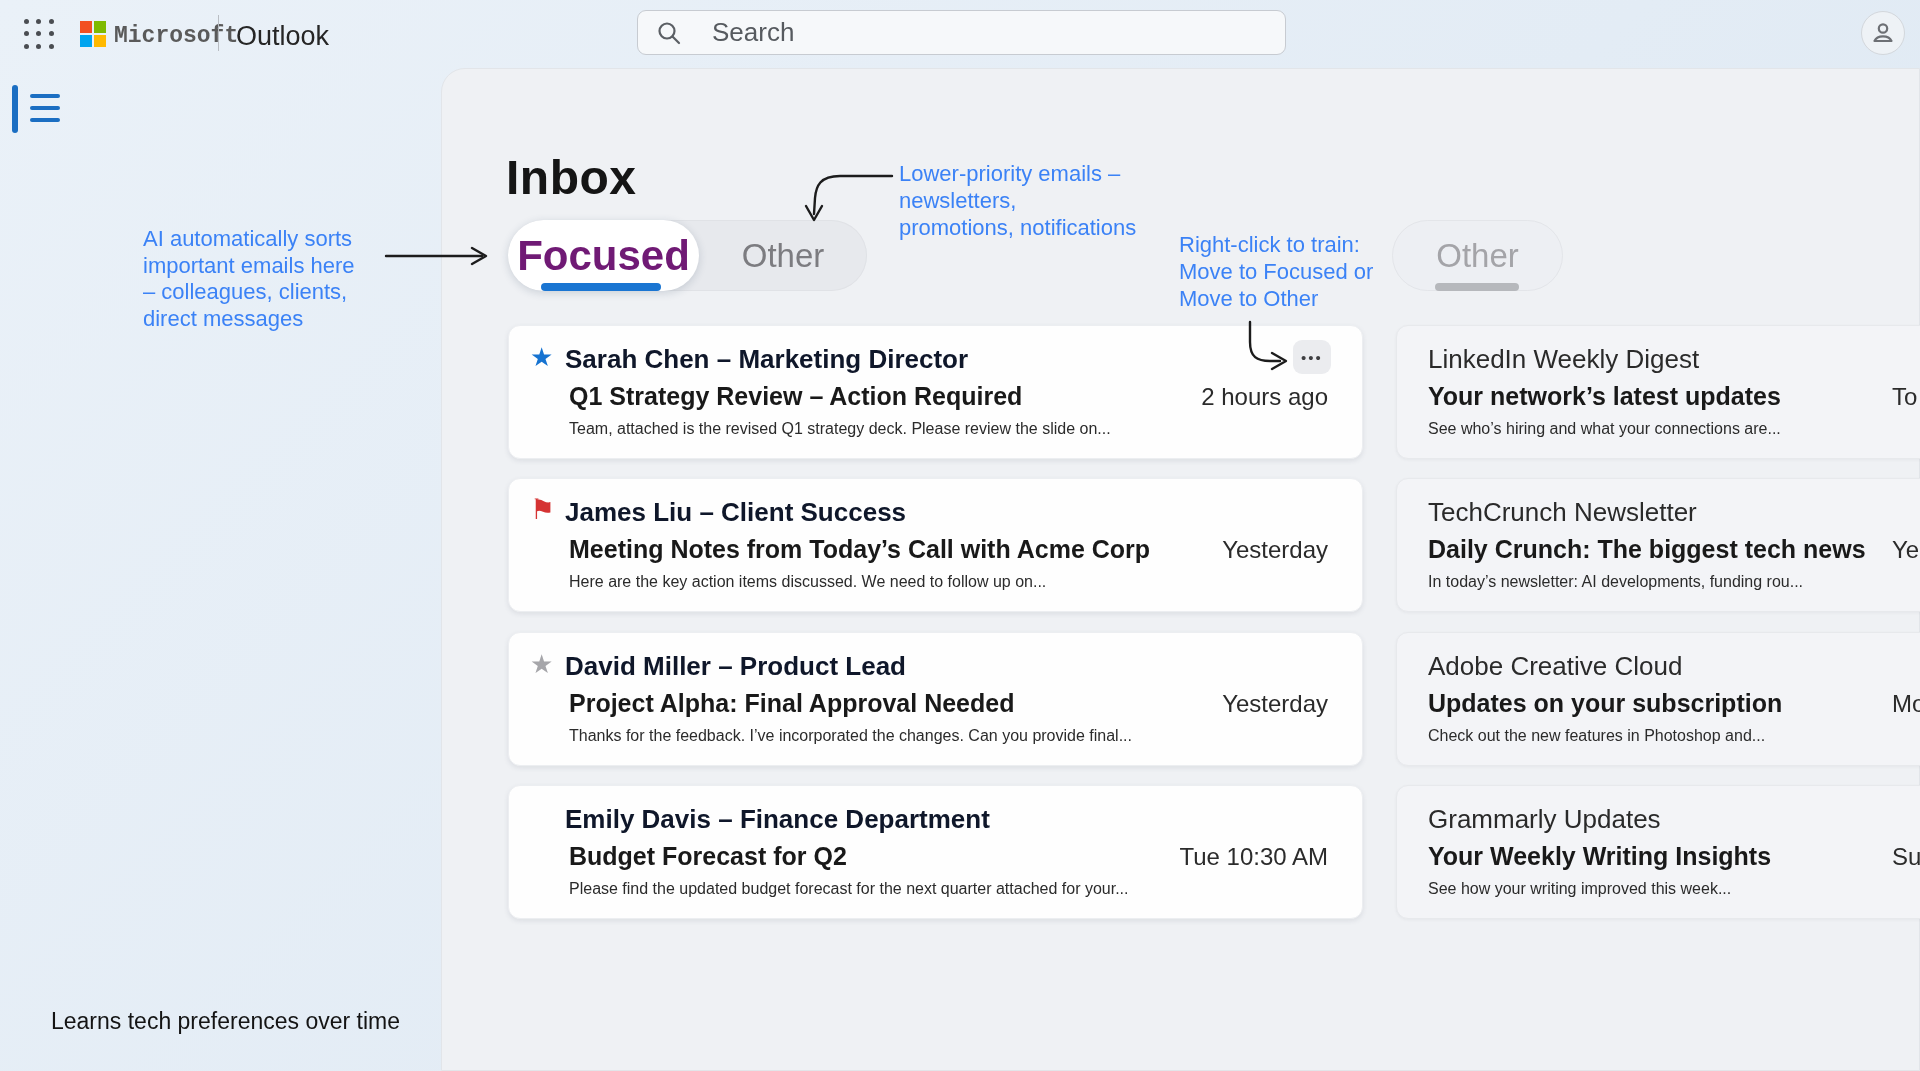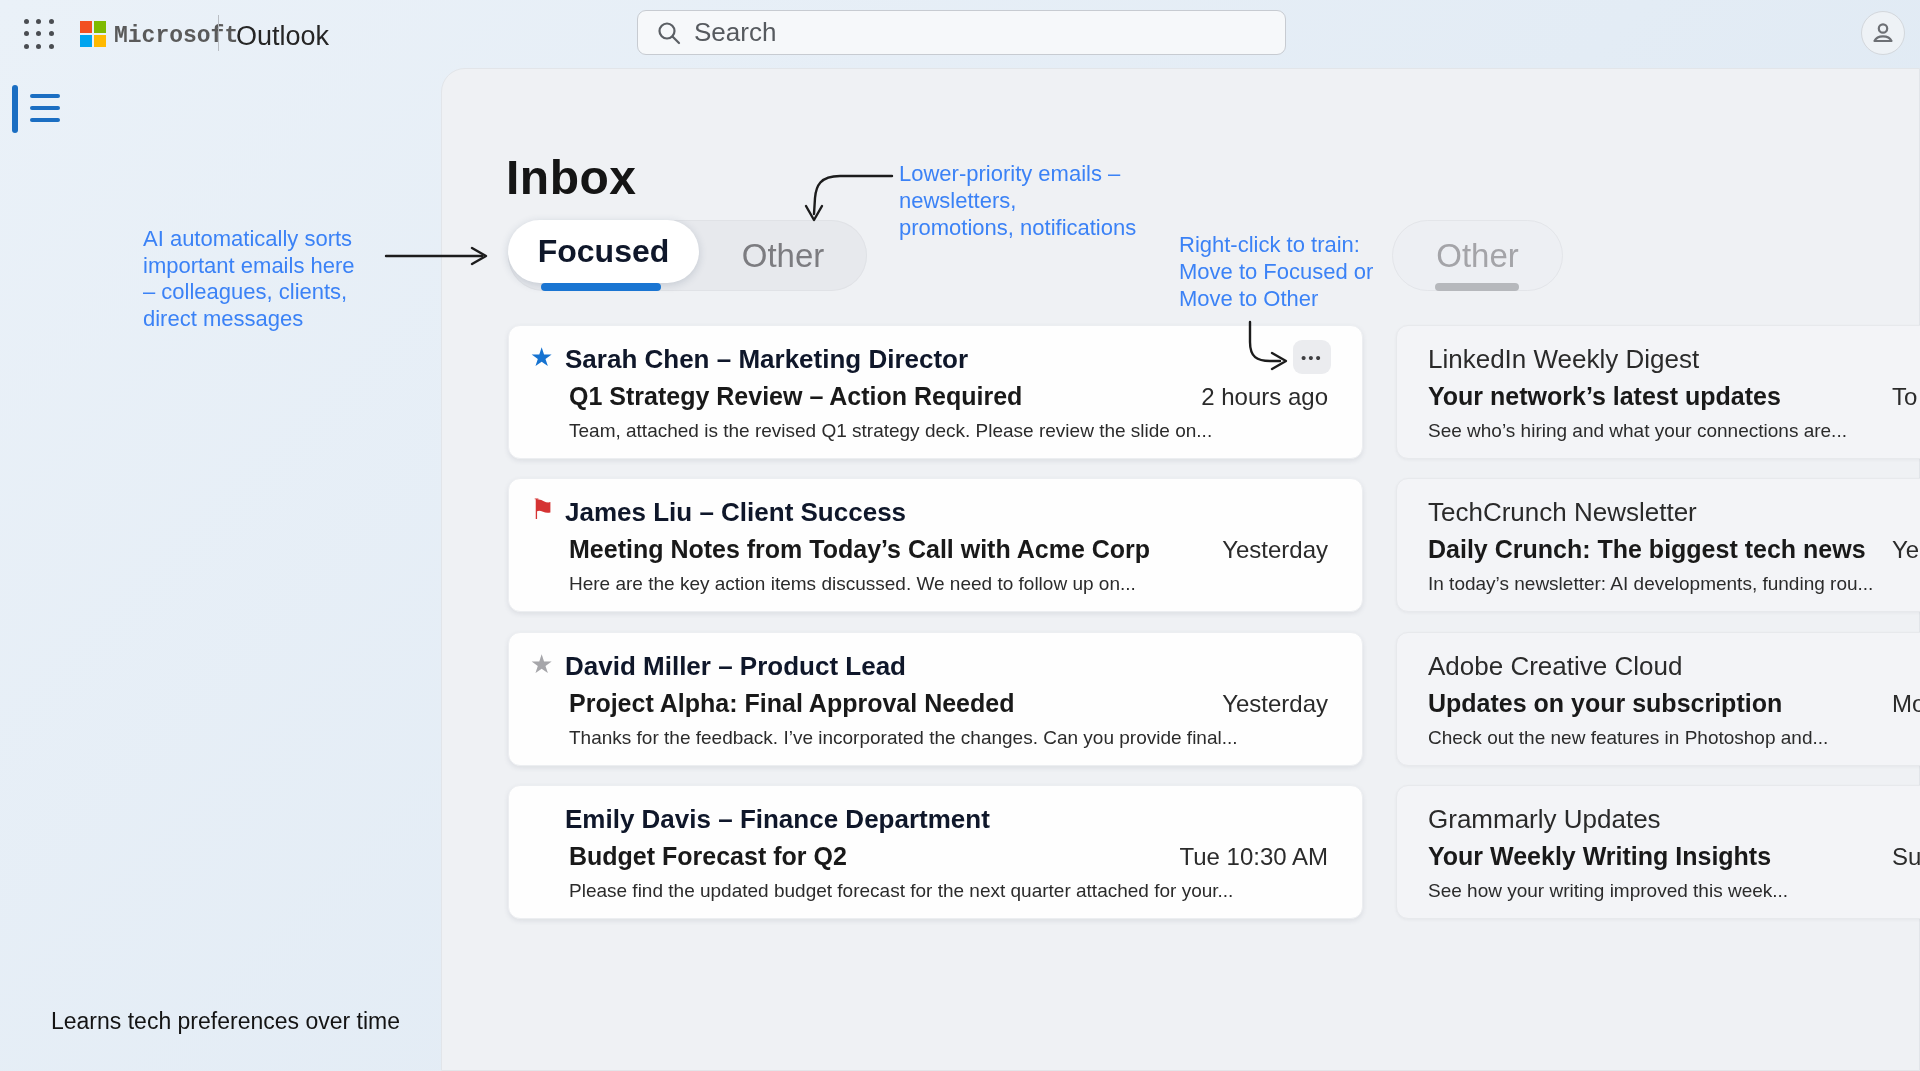--- a/index.html
+++ b/index.html
@@ -17,21 +17,21 @@
   .mslogo{position:absolute;left:80px;top:21px;width:26px;height:26px;display:grid;
     grid-template-columns:12px 12px;grid-template-rows:12px 12px;gap:2px;}
   .mslogo i:nth-child(1){background:#f25022}.mslogo i:nth-child(2){background:#7fba00}
   .mslogo i:nth-child(3){background:#00a4ef}.mslogo i:nth-child(4){background:#ffb900}
   .msname{position:absolute;left:114px;top:23px;font-size:23px;font-weight:700;color:#5a5a5a;font-family:Liberation Mono, monospace;}
   .brand-divider{position:absolute;left:218px;top:15px;width:1px;height:36px;background:#b9bdc3;}
   .appname{position:absolute;left:236px;top:21px;font-size:27px;font-weight:500;color:#262626;}
   .searchbar{position:absolute;left:637px;top:10px;width:649px;height:45px;background:#f6f8fa;
     border:1px solid #c7cbd1;border-radius:9px;display:flex;align-items:center;box-sizing:border-box;}
   .searchbar svg{margin-left:18px;}
-  .searchbar input{border:none;background:transparent;outline:none;margin-left:10px;
+  .searchbar input{border:none;background:transparent;outline:none;margin-left:28px;
     font-size:26px;color:#000000;font-family:inherit;width:540px;}
   .searchbar input::placeholder{color:#565a5f;opacity:1;}
   .account{position:absolute;left:1861px;top:11px;width:42px;height:42px;border-radius:50%;
     background:#eef2f6;border:1px solid #d3d7dc;display:flex;align-items:center;justify-content:center;cursor:pointer;}
   
   .accent-bar{position:absolute;left:12px;top:85px;width:6px;height:48px;border-radius:3px;background:#1b6ec2;}
   .hamburger{position:absolute;left:30px;top:94px;width:30px;height:28px;display:flex;
     flex-direction:column;justify-content:space-between;cursor:pointer;}
   .hamburger i{height:4px;border-radius:2px;background:#1b6ec2;}
   .note{position:absolute;font-size:22px;line-height:26.5px;color:#3b82f6;white-space:pre-line;}
@@ -39,43 +39,43 @@
   .note-other{left:899px;top:160px;width:330px;line-height:27px;}
   .note-train{left:1179px;top:231px;width:220px;line-height:27px;}
   .note-footer{position:absolute;left:51px;top:1008px;font-size:23px;color:#141414;}
   
   .main-panel{position:absolute;left:441px;top:68px;width:1479px;height:1003px;
     background:#eff1f4;border:1px solid #e2e5e9;border-radius:24px 0 0 0;box-sizing:border-box;}
   .inbox-title{position:absolute;left:506px;top:118px;font-size:48px;font-weight:700;color:#151515;letter-spacing:.5px;}
   
   .tabgroup{position:absolute;left:508px;top:220px;width:359px;height:71px;background:#e7e9ed;
     border-radius:36px;box-shadow:inset 0 0 0 1px #e0e2e6;}
-  .tab-focused{position:absolute;left:0;top:0;width:191px;height:63px;background:#ffffff;border-radius:36px;
+  .tab-focused{position:absolute;left:0;top:0;width:191px;height:71px;background:#ffffff;border-radius:36px;
     box-shadow:0 2px 8px rgba(40,60,90,.18);display:flex;align-items:center;justify-content:center;
-    font-size:32px;font-weight:700;color:#0f172a;cursor:pointer;}
+    font-size:42px;font-weight:700;color:#701a75;cursor:pointer;}
   .tab-other{position:absolute;left:191px;top:0;width:168px;height:71px;display:flex;align-items:center;
     justify-content:center;font-size:33px;color:#7c7c80;cursor:pointer;}
   .tab-underline{position:absolute;left:541px;top:283px;width:120px;height:8px;border-radius:4px;background:#1a75d2;}
   .otherpill{position:absolute;left:1392px;top:220px;width:171px;height:71px;background:#edeff3;
     border:1px solid #e3e5e9;border-radius:36px;display:flex;align-items:center;justify-content:center;
     font-size:33px;color:#a4a4a8;box-sizing:border-box;cursor:pointer;}
   .otherpill-underline{position:absolute;left:1435px;top:283px;width:84px;height:8px;border-radius:4px;background:#b6b8bc;}
   
   .card{position:absolute;width:855px;height:134px;background:#fefefe;border:1px solid #eceef1;
     border-radius:12px;box-shadow:0 2px 5px rgba(60,70,90,.10);box-sizing:border-box;cursor:pointer;}
   .card.c-left{left:508px;}
   .card.c-right{left:1396px;background:#f3f4f7;border-color:#e7e9ec;box-shadow:0 1px 3px rgba(60,70,90,.06);}
   .row1{top:325px}.row2{top:478px}.row3{top:632px}.row4{top:785px}
   .mail-icon{position:absolute;left:21px;top:18px;font-size:26px;line-height:26px;}
   .icon-star-blue{color:#1673d1}.icon-star-gray{color:#a6a6aa}.icon-flag-red{color:#d53333;font-size:28px;}
   .sender{position:absolute;left:56px;top:18px;font-size:26px;font-weight:700;color:#0f172a;white-space:nowrap;}
   .c-right .sender{left:31px;font-weight:400;color:#2a2a2a;}
   .subject{position:absolute;left:60px;top:56px;font-size:25px;font-weight:700;color:#191919;white-space:nowrap;}
   .c-right .subject{left:31px;}
-  .preview{position:absolute;left:60px;top:94px;font-size:19px;color:#2b2b2b;white-space:nowrap;}
+  .preview{position:absolute;left:60px;top:94px;font-size:16px;color:#2b2b2b;white-space:nowrap;}
   .c-right .preview{left:31px;}
   .time{position:absolute;right:34px;top:57px;font-size:24px;color:#2b2b2b;white-space:nowrap;}
   .c-right .time{right:auto;left:495px;}
   .more-btn{position:absolute;right:31px;top:14px;width:38px;height:34px;background:#ebecef;border-radius:9px;
     display:flex;align-items:center;justify-content:center;font-size:15px;letter-spacing:2px;color:#3f3f42;cursor:pointer;}
   
   .arrows{position:absolute;left:0;top:0;pointer-events:none;}
 </style>
 </head>
 <body>

